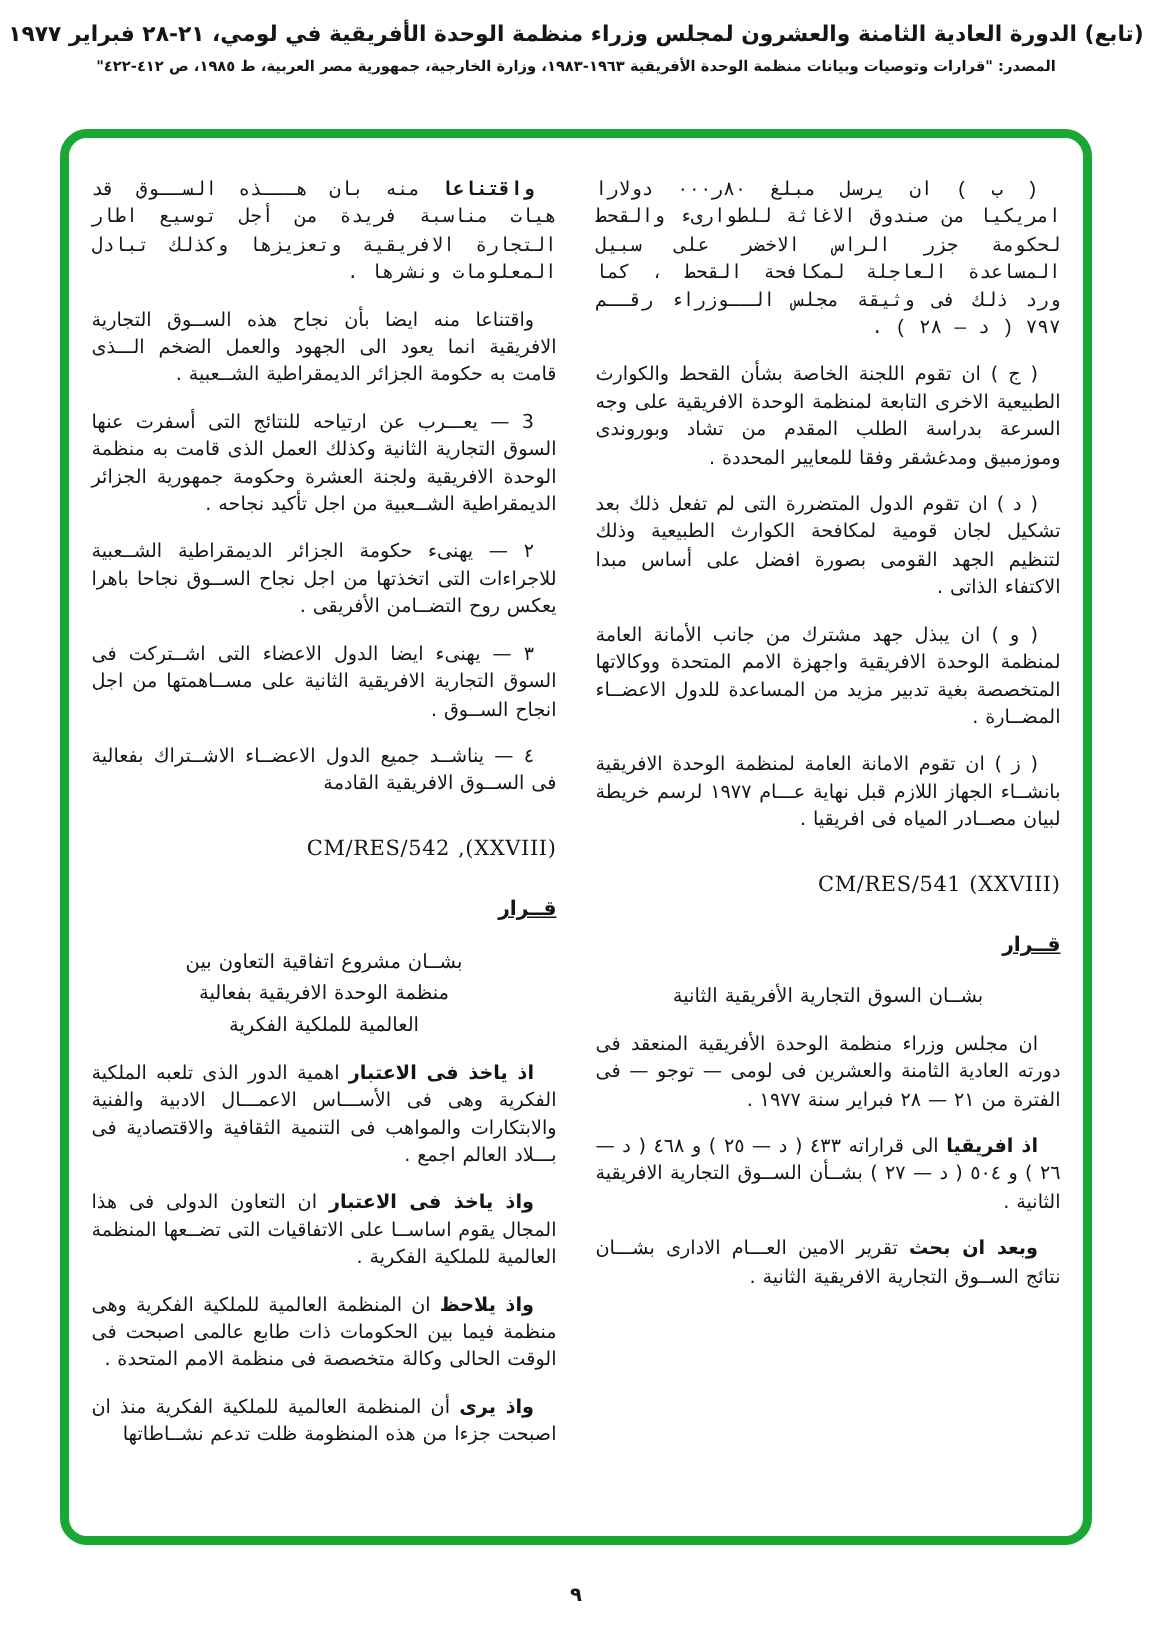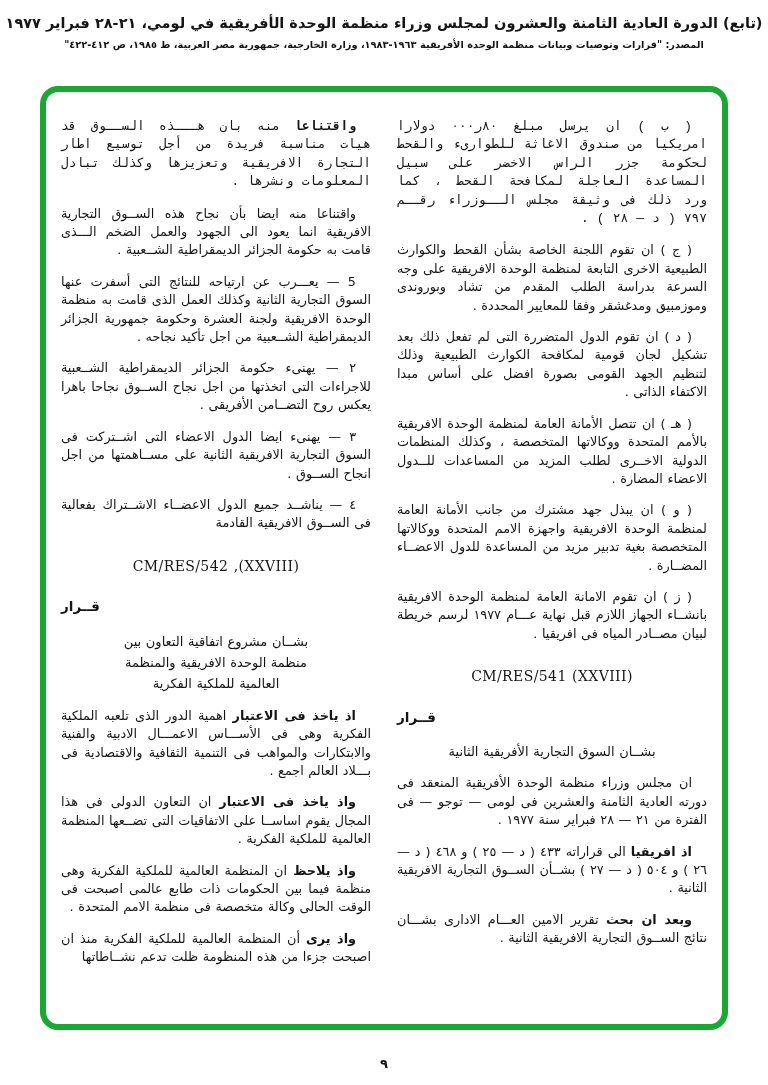--- a/index.html
+++ b/index.html
@@ -29,31 +29,32 @@
     line-height:18.4px;
     text-align:justify;
     text-indent:15px;
     margin-top:13px;
     word-spacing:0.5px;
   }
   .col > .blk:first-child { margin-top:0;font-family:Liberation Mono, monospace; }
   .lead { font-weight:700; }
   .ref {
     direction:ltr;
-    text-align:center;
+    text-align:right;
     text-indent:0;
     font-family:"DejaVu Serif", serif;
     font-size:14px;
     letter-spacing:0.4px;
     margin-top:24px;
   }
   .title {
-    text-align:left; text-indent:0;
+    text-align:right; text-indent:0;
     font-weight:700; font-size:13.5px;
     margin-top:22px;
+    text-decoration:underline;
   }
   .subtitle {
     text-align:center; text-indent:0;
     font-weight:400; font-size:13px;
     margin-top:17px;
   }
   .subtitle + .subtitle { margin-top:3px; }
   .pagenum {
     position:absolute; bottom:14px; left:0;
     width:100%; text-align:center;
@@ -67,41 +68,40 @@
   <div class="hdr1">(تابع) الدورة العادية الثامنة والعشرون لمجلس وزراء منظمة الوحدة الأفريقية في لومي، ٢١-٢٨ فبراير ١٩٧٧</div>
   <div class="hdr2">المصدر: "قرارات وتوصيات وبيانات منظمة الوحدة الأفريقية ١٩٦٣-١٩٨٣، وزارة الخارجية، جمهورية مصر العربية، ط ١٩٨٥، ص ٤١٢-٤٢٢"</div>
 </div>
 
 <div class="frame">
   <div class="cols">
     <div class="col">
         <p class="blk"><span class="lead"></span><span>( ب ) ان يرسل مبلغ ٨٠ر٠٠٠ دولارا امريكيا من صندوق الاغاثة للطوارىء والقحط لحكومة جزر الراس الاخضر على سبيل المساعدة العاجلة لمكافحة القحط ، كما ورد ذلك فى وثيقة مجلس الــوزراء رقــم ٧٩٧ ( د — ٢٨ ) .</span></p>
         <p class="blk"><span class="lead"></span><span>( ج ) ان تقوم اللجنة الخاصة بشأن القحط والكوارث الطبيعية الاخرى التابعة لمنظمة الوحدة الافريقية على وجه السرعة بدراسة الطلب المقدم من تشاد وبوروندى وموزمبيق ومدغشقر وفقا للمعايير المحددة .</span></p>
         <p class="blk"><span class="lead"></span><span>( د ) ان تقوم الدول المتضررة التى لم تفعل ذلك بعد تشكيل لجان قومية لمكافحة الكوارث الطبيعية وذلك لتنظيم الجهد القومى بصورة افضل على أساس مبدا الاكتفاء الذاتى .</span></p>
-        <p class="blk"><span class="lead"></span><span>( هـ ) ان تتصل الأمانة العامة لمنظمة الوحدة الافريقية بالأمم المتحدة ووكالاتها المتخصصة ، وكذلك المنظمات الدولية الاخــرى لطلب المزيد من المساعدات للــدول الاعضاء المضارة .</span></p>
         <p class="blk"><span class="lead"></span><span>( و ) ان يبذل جهد مشترك من جانب الأمانة العامة لمنظمة الوحدة الافريقية واجهزة الامم المتحدة ووكالاتها المتخصصة بغية تدبير مزيد من المساعدة للدول الاعضــاء المضــارة .</span></p>
         <p class="blk"><span class="lead"></span><span>( ز ) ان تقوم الامانة العامة لمنظمة الوحدة الافريقية بانشــاء الجهاز اللازم قبل نهاية عـــام ١٩٧٧ لرسم خريطة لبيان مصــادر المياه فى افريقيا .</span></p>
         <p class="blk ref"><span class="lead"></span><span>CM/RES/541 (XXVIII)</span></p>
         <p class="blk title"><span class="lead"></span><span>قــرار</span></p>
         <p class="blk subtitle"><span class="lead"></span><span>بشــان السوق التجارية الأفريقية الثانية</span></p>
         <p class="blk"><span class="lead"></span><span>ان مجلس وزراء منظمة الوحدة الأفريقية المنعقد فى دورته العادية الثامنة والعشرين فى لومى — توجو — فى الفترة من ٢١ — ٢٨ فبراير سنة ١٩٧٧ .</span></p>
         <p class="blk"><span class="lead">اذ افريقيا</span><span> الى قراراته ٤٣٣ ( د — ٢٥ ) و ٤٦٨ ( د — ٢٦ ) و ٥٠٤ ( د — ٢٧ ) بشــأن الســوق التجارية الافريقية الثانية .</span></p>
         <p class="blk"><span class="lead">وبعد ان بحث</span><span> تقرير الامين العـــام الادارى بشـــان نتائج الســوق التجارية الافريقية الثانية .</span></p>
       </div>
     <div class="col">
         <p class="blk"><span class="lead">واقتناعا</span><span> منه بان هـــذه الســوق قد هيات مناسبة فريدة من أجل توسيع اطار التجارة الافريقية وتعزيزها وكذلك تبادل المعلومات ونشرها .</span></p>
         <p class="blk"><span class="lead"></span><span>واقتناعا منه ايضا بأن نجاح هذه الســوق التجارية الافريقية انما يعود الى الجهود والعمل الضخم الـــذى قامت به حكومة الجزائر الديمقراطية الشــعبية .</span></p>
-        <p class="blk"><span class="lead"></span><span>5 — يعـــرب عن ارتياحه للنتائج التى أسفرت عنها السوق التجارية الثانية وكذلك العمل الذى قامت به منظمة الوحدة الافريقية ولجنة العشرة وحكومة جمهورية الجزائر الديمقراطية الشــعبية من اجل تأكيد نجاحه .</span></p>
+        <p class="blk"><span class="lead"></span><span>3 — يعـــرب عن ارتياحه للنتائج التى أسفرت عنها السوق التجارية الثانية وكذلك العمل الذى قامت به منظمة الوحدة الافريقية ولجنة العشرة وحكومة جمهورية الجزائر الديمقراطية الشــعبية من اجل تأكيد نجاحه .</span></p>
         <p class="blk"><span class="lead"></span><span>٢ — يهنىء حكومة الجزائر الديمقراطية الشــعبية للاجراءات التى اتخذتها من اجل نجاح الســوق نجاحا باهرا يعكس روح التضــامن الأفريقى .</span></p>
         <p class="blk"><span class="lead"></span><span>٣ — يهنىء ايضا الدول الاعضاء التى اشــتركت فى السوق التجارية الافريقية الثانية على مســاهمتها من اجل انجاح الســوق .</span></p>
         <p class="blk"><span class="lead"></span><span>٤ — يناشــد جميع الدول الاعضــاء الاشــتراك بفعالية فى الســوق الافريقية القادمة</span></p>
         <p class="blk ref"><span class="lead"></span><span>CM/RES/542 ,(XXVIII)</span></p>
         <p class="blk title"><span class="lead"></span><span>قــرار</span></p>
         <p class="blk subtitle"><span class="lead"></span><span>بشــان مشروع اتفاقية التعاون بين</span></p>
-        <p class="blk subtitle"><span class="lead"></span><span>منظمة الوحدة الافريقية والمنظمة</span></p>
+        <p class="blk subtitle"><span class="lead"></span><span>منظمة الوحدة الافريقية بفعالية</span></p>
         <p class="blk subtitle"><span class="lead"></span><span>العالمية للملكية الفكرية</span></p>
         <p class="blk"><span class="lead">اذ ياخذ فى الاعتبار</span><span> اهمية الدور الذى تلعبه الملكية الفكرية وهى فى الأســـاس الاعمـــال الادبية والفنية والابتكارات والمواهب فى التنمية الثقافية والاقتصادية فى بـــلاد العالم اجمع .</span></p>
         <p class="blk"><span class="lead">واذ ياخذ فى الاعتبار</span><span> ان التعاون الدولى فى هذا المجال يقوم اساســا على الاتفاقيات التى تضــعها المنظمة العالمية للملكية الفكرية .</span></p>
         <p class="blk"><span class="lead">واذ يلاحظ</span><span> ان المنظمة العالمية للملكية الفكرية وهى منظمة فيما بين الحكومات ذات طابع عالمى اصبحت فى الوقت الحالى وكالة متخصصة فى منظمة الامم المتحدة .</span></p>
         <p class="blk"><span class="lead">واذ يرى</span><span> أن المنظمة العالمية للملكية الفكرية منذ ان اصبحت جزءا من هذه المنظومة ظلت تدعم نشــاطاتها</span></p>
       </div>
   </div>
 </div>
 
 <div class="pagenum">٩</div>

